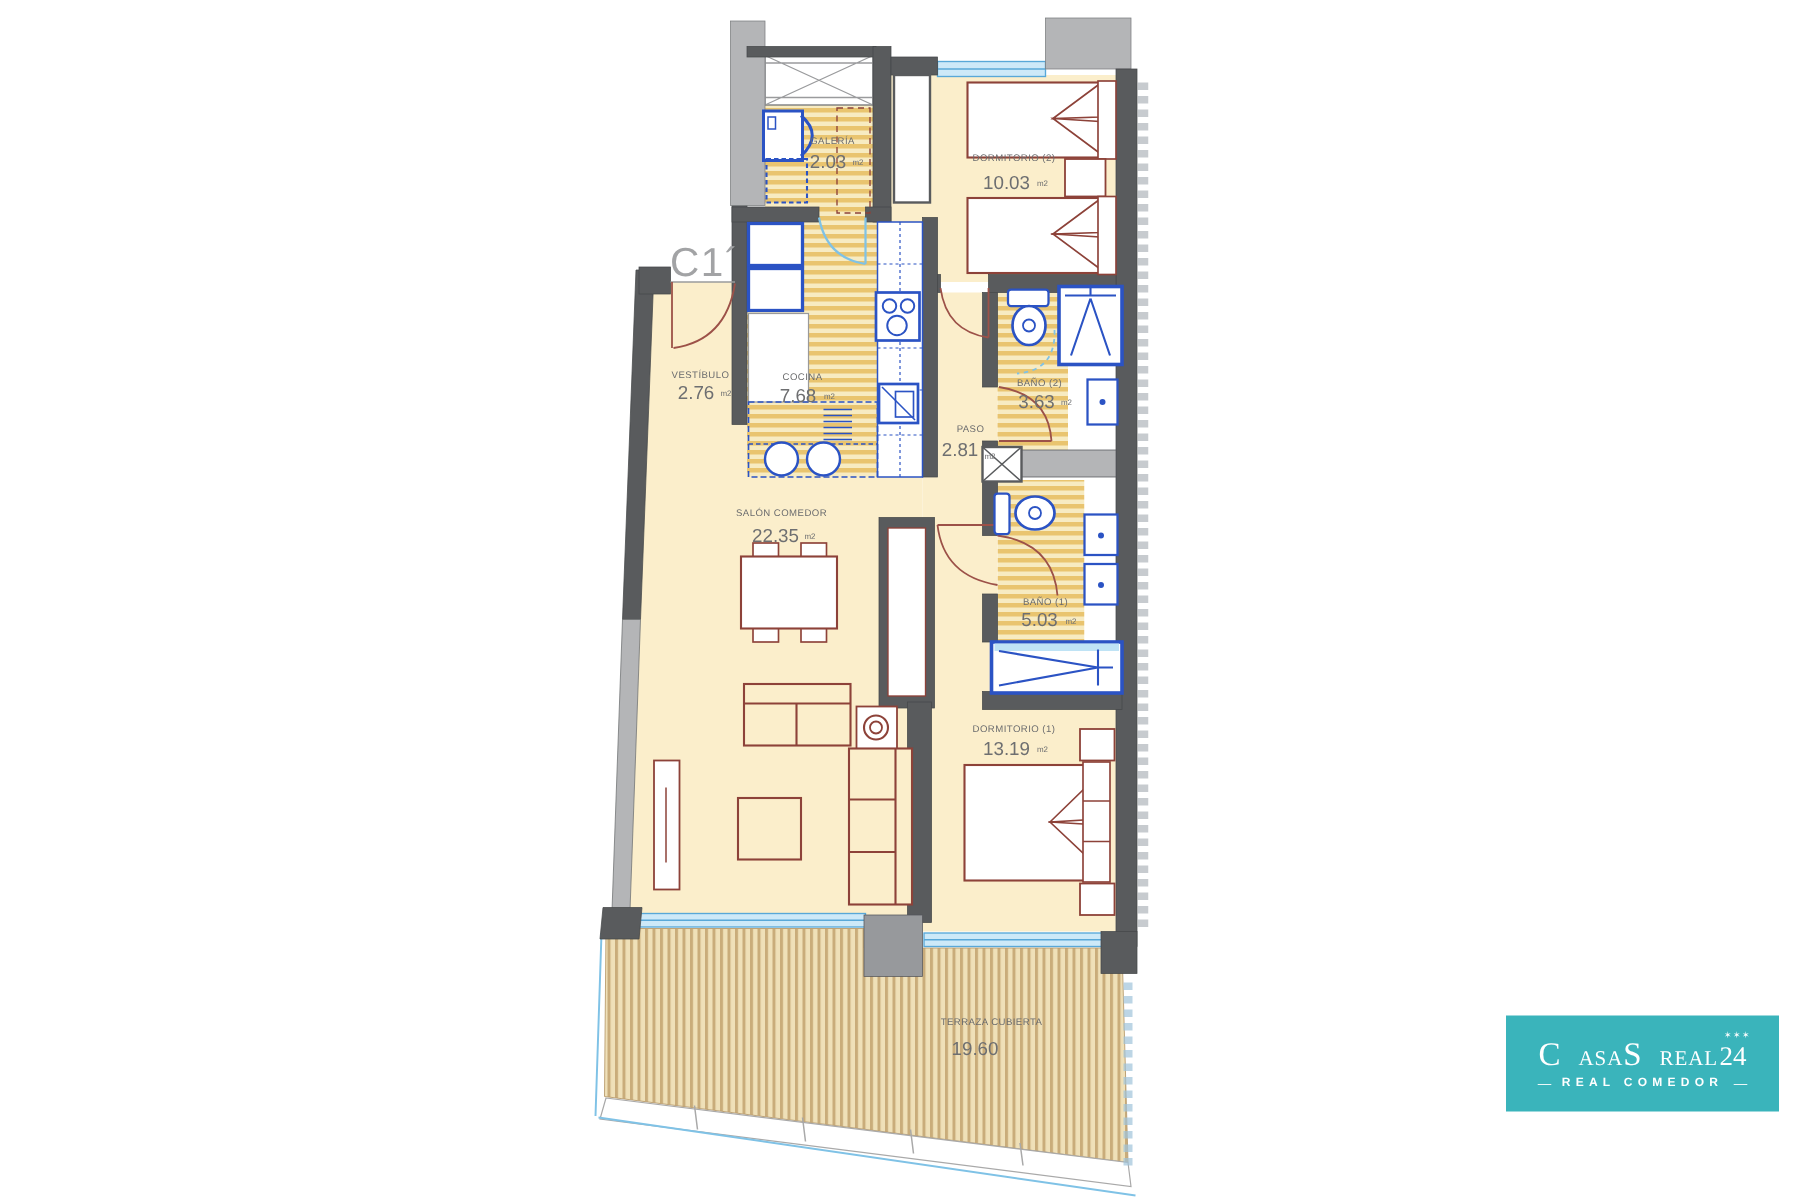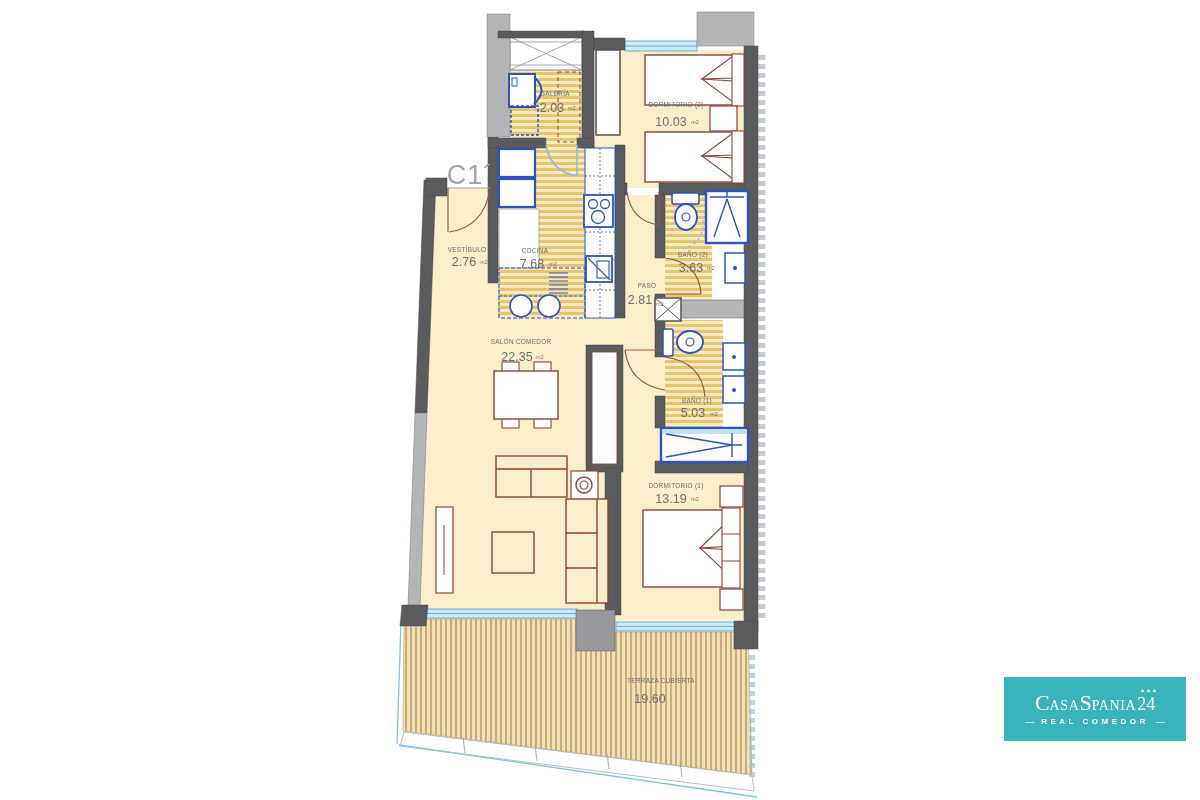--- a/index.html
+++ b/index.html
@@ -8,21 +8,21 @@
   .stage svg{position:absolute;left:0;top:0;}
   .room-name{font-size:6.4px;fill:#6b6c6e;letter-spacing:.3px;}
   .room-val{font-size:12.5px;fill:#6e6f71;}
   .room-m2{font-size:5.3px;fill:#6e6f71;}
   .unit-label{font-size:27px;fill:#a2a3a5;letter-spacing:1px;}
   
   .logo{position:absolute;left:1004px;top:677px;width:182px;height:64px;
         display:flex;flex-direction:column;align-items:center;justify-content:center;gap:3px;}
   .brand{color:#fff;font-family:"Liberation Serif", serif;line-height:1;display:flex;align-items:baseline;}
   .b-lg{font-size:22px;}
-  .b-sm{font-size:14px;letter-spacing:.6px;}
+  .b-sm{font-size:14px;letter-spacing:.6px;margin-left:12px;}
   .b-num{font-size:18px;position:relative;margin-left:1px;}
   .stars{position:absolute;top:-7px;right:-3px;font-size:6px;color:#fff;letter-spacing:1px;white-space:nowrap;}
   .tagline{color:#fff;font-size:8px;font-weight:bold;letter-spacing:3.5px;display:flex;align-items:center;gap:7px;}
   .dash{font-weight:normal;letter-spacing:0;font-size:9px;}
 </style>
 </head>
 <body>
 
 <div class="stage">
 <svg width="1200" height="800" viewBox="0 0 1200 800">
@@ -319,21 +319,21 @@
       <text class="room-val" x="650" y="703">19.60</text>
     </g>
   </g>
 </svg>
 
 <div class="logo" style="background: rgb(58, 180, 187);">
   <div class="brand">
     <span class="b-lg">C</span>
         <span class="b-sm">ASA</span>
         <span class="b-lg">S</span>
-        <span class="b-sm">PANIA</span>
+        <span class="b-sm">REAL</span>
         <span class="b-num"><span class="stars">✶✶✶</span><span>24</span></span>
   </div>
   <div class="tagline">
     <span class="dash">—</span>
     <span class="tg">REAL COMEDOR</span>
     <span class="dash">—</span>
   </div>
 </div>
 </div>
 

